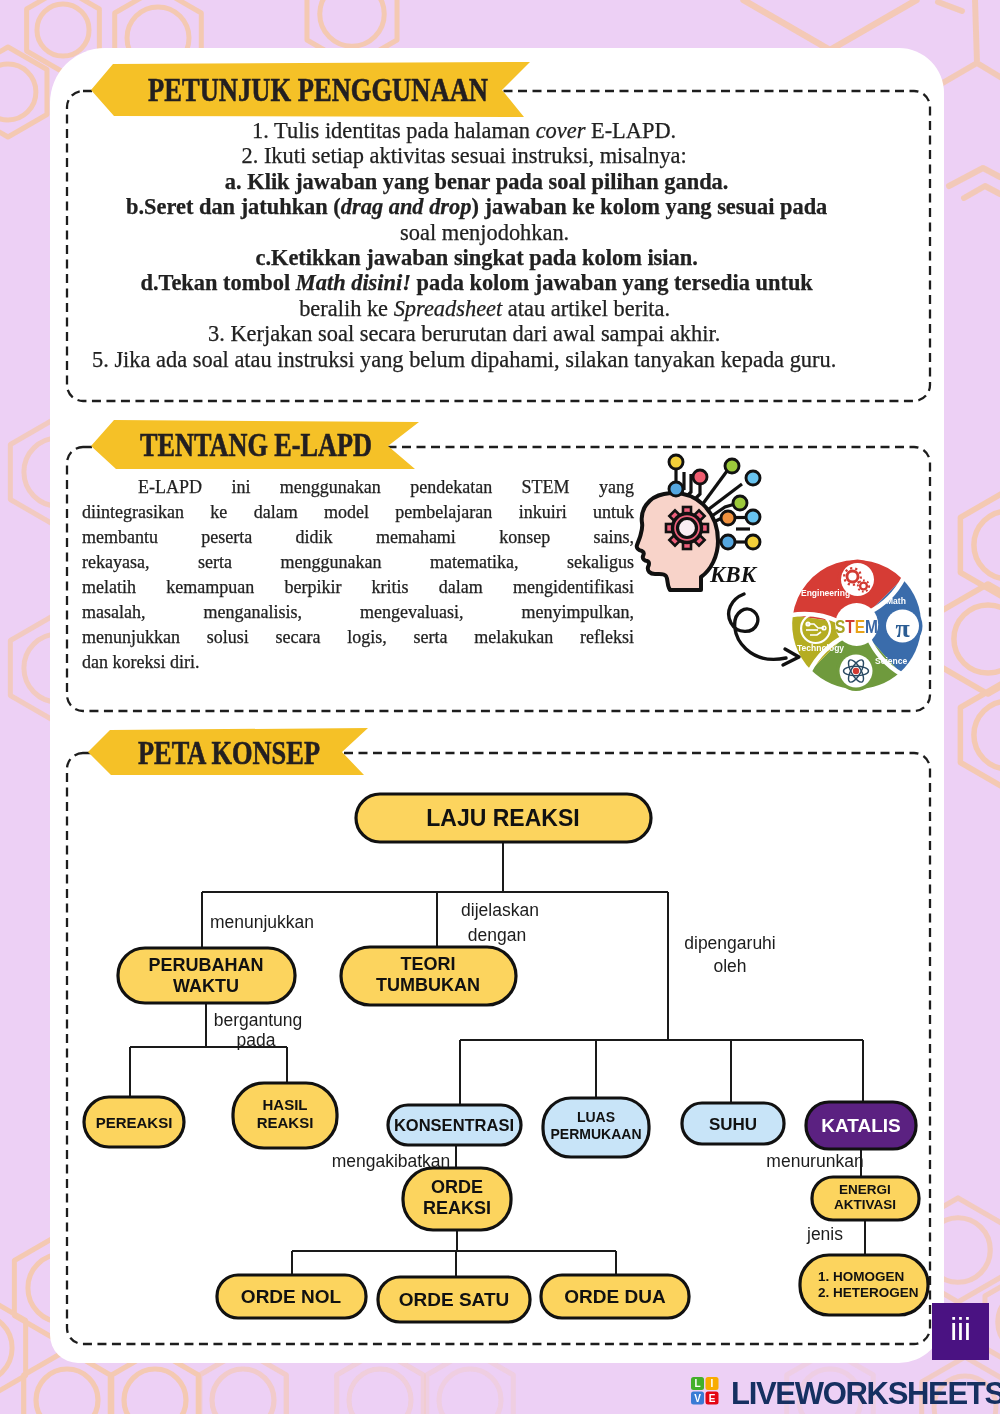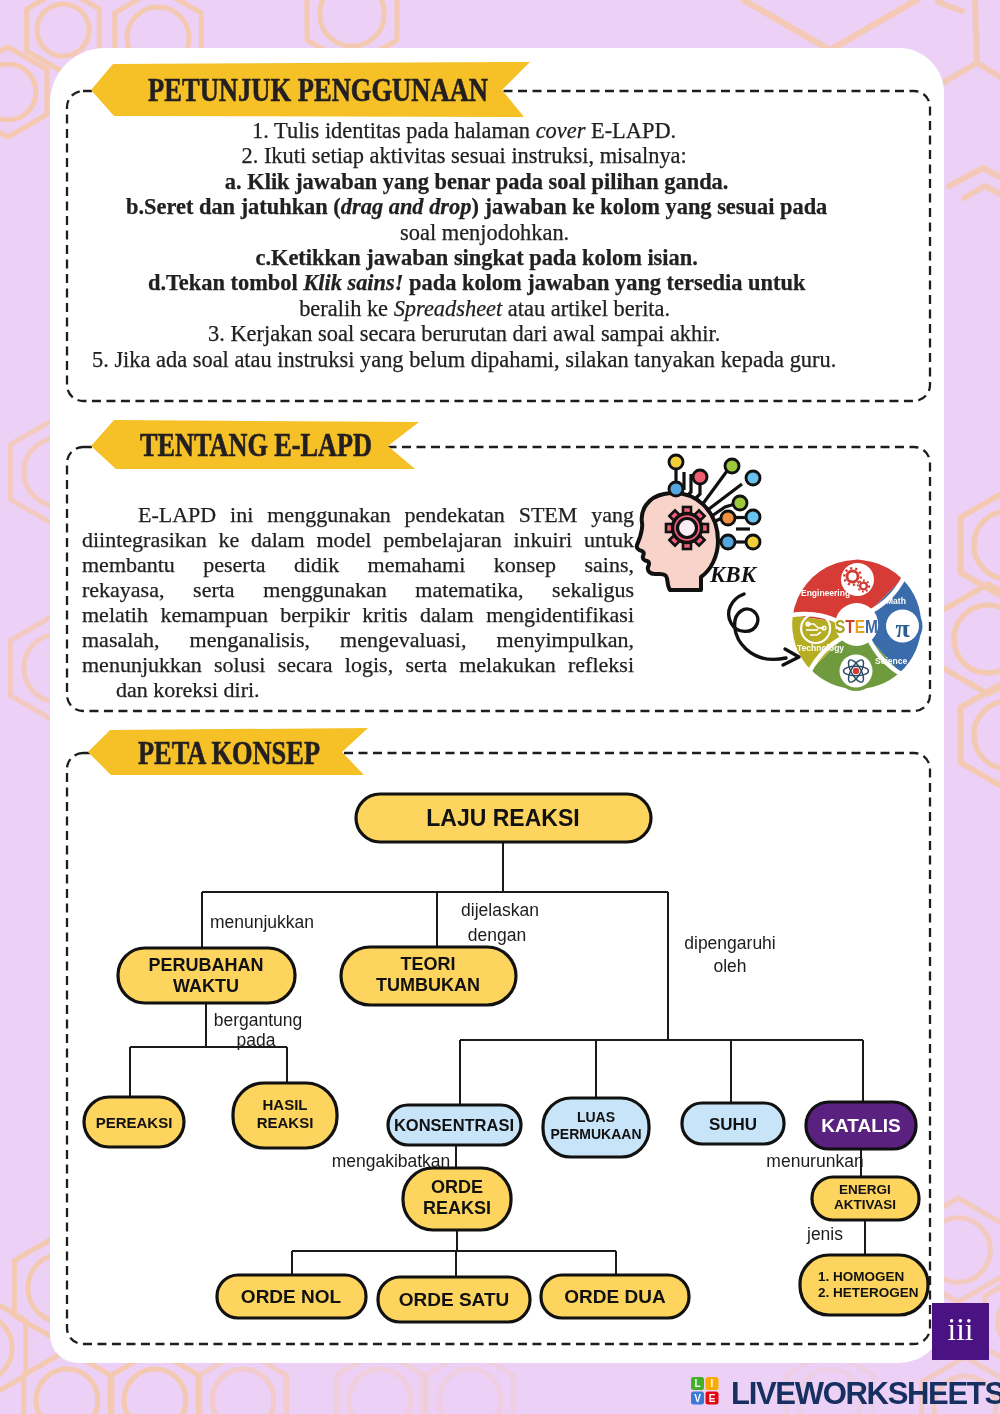--- a/index.html
+++ b/index.html
@@ -5,26 +5,26 @@
   html,body{margin:0;padding:0;}
   body{width:1000px;height:1414px;position:relative;overflow:hidden;
        background:#edd0f5;font-family:"Liberation Sans",sans-serif;}
   .abs{position:absolute;}
   #panel{left:50px;top:48px;width:894px;height:1315px;background:#ffffff;
          border-radius:55px 45px 45px 28px;}
   .serif{font-family:"Liberation Serif",serif;color:#212121;-webkit-text-stroke:0.25px #212121;}
   #list1{left:92px;top:118px;font-size:22.4px;line-height:25.4px;white-space:nowrap;text-align:center;}
   #list1 .s1{padding-left:25px;font-weight:bold;}
   #list1 .s2{padding-left:41px;}
-  #para{left:82px;top:502px;width:552px;font-size:22px;line-height:25px;}
+  #para{left:82px;top:475px;width:552px;font-size:18px;line-height:25px;}
   #para div{text-align:justify;text-align-last:justify;}
-  #para div.last{text-align-last:left;margin-left:34px;}
+  #para div.last{text-align-last:left;}
   .bannertxt{font-family:"Liberation Serif",serif;font-weight:bold;fill:#231f20;stroke:#231f20;stroke-width:0.6;}
   #iiibox{left:932px;top:1303px;width:57px;height:57px;background:#4a1282;
-          color:#fff;font-family:Liberation Serif, serif;font-size:31px;
+          color:#fff;font-family:Liberation Sans, sans-serif;font-size:31px;
           text-align:center;line-height:54px;}
   #lwtext{left:719px;top:1376px;font-size:31px;font-weight:bold;color:#163061;
           letter-spacing:-1.3px;font-family:"Liberation Sans",sans-serif;padding-left:12px;}
 </style>
 </head>
 <body>
 <svg id="bg" class="abs" style="left:0;top:0" width="1000" height="1414" viewBox="0 0 1000 1414">
   <defs>
     <g id="hx">
       <polygon points="0,-1 0.866,-0.5 0.866,0.5 0,1 -0.866,0.5 -0.866,-0.5" fill="none" stroke-linejoin="round" vector-effect="non-scaling-stroke"></polygon>
@@ -92,21 +92,21 @@
   <text x="229" y="764" font-size="33" text-anchor="middle" class="bannertxt" textLength="182" lengthAdjust="spacingAndGlyphs">PETA KONSEP</text>
 </svg>
 
 <div id="list1" class="abs serif">
   <div>1. Tulis identitas pada halaman <i>cover</i> E-LAPD.</div>
   <div>2. Ikuti setiap aktivitas sesuai instruksi, misalnya:</div>
   <div class="s1">a. Klik jawaban yang benar pada soal pilihan ganda.</div>
   <div class="s1">b.Seret dan jatuhkan (<i>drag and drop</i>) jawaban ke kolom yang sesuai pada</div>
   <div class="s2">soal menjodohkan.</div>
   <div class="s1">c.Ketikkan jawaban singkat pada kolom isian.</div>
-  <div class="s1">d.Tekan tombol <i>Klik sains!</i> pada kolom jawaban yang tersedia untuk</div>
+  <div class="s1">d.Tekan tombol <i>Math disini!</i> pada kolom jawaban yang tersedia untuk</div>
   <div class="s2">beralih ke <i>Spreadsheet</i> atau artikel berita.</div>
   <div>3. Kerjakan soal secara berurutan dari awal sampai akhir.</div>
   <div>5. Jika ada soal atau instruksi yang belum dipahami, silakan tanyakan kepada guru.</div>
 </div>
 
 <div id="para" class="abs serif">
   <div style="padding-left:56px">E-LAPD ini menggunakan pendekatan STEM yang</div>
   <div>diintegrasikan ke dalam model pembelajaran inkuiri untuk</div>
   <div>membantu peserta didik memahami konsep sains,</div>
   <div>rekayasa, serta menggunakan matematika, sekaligus</div>

